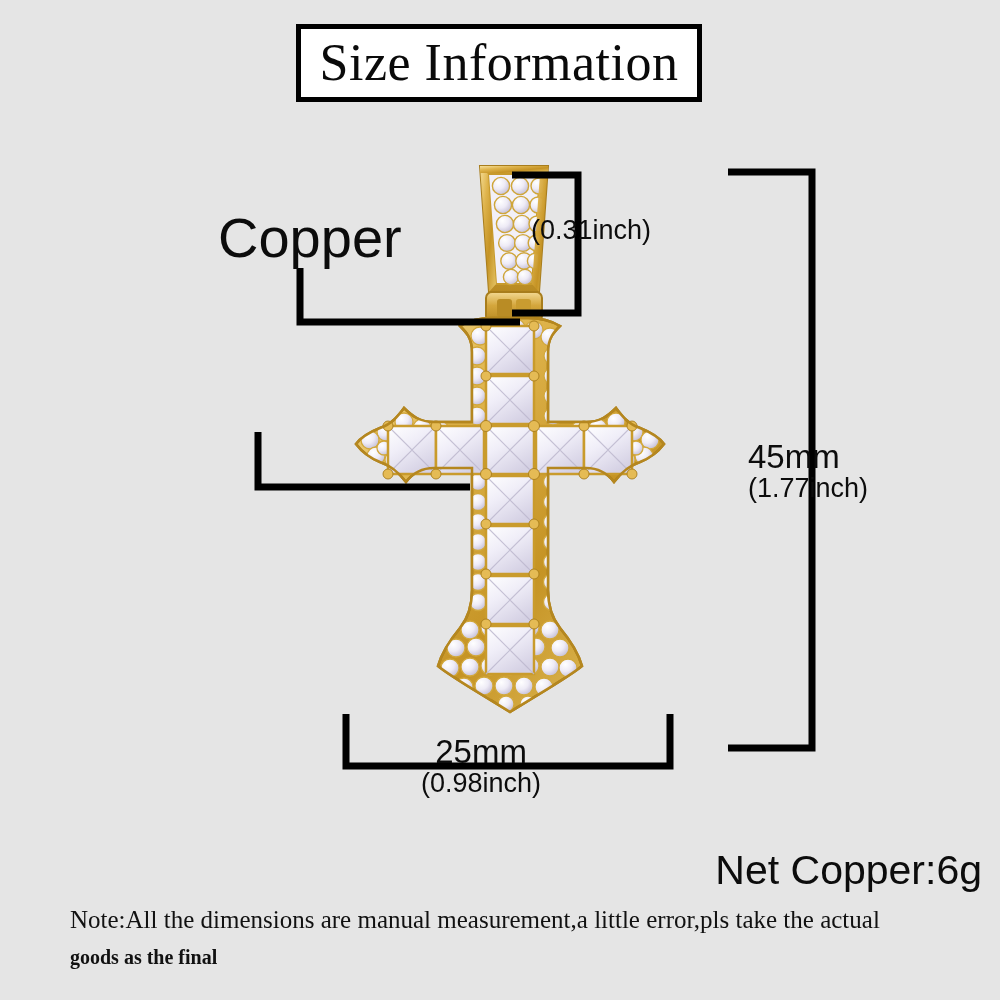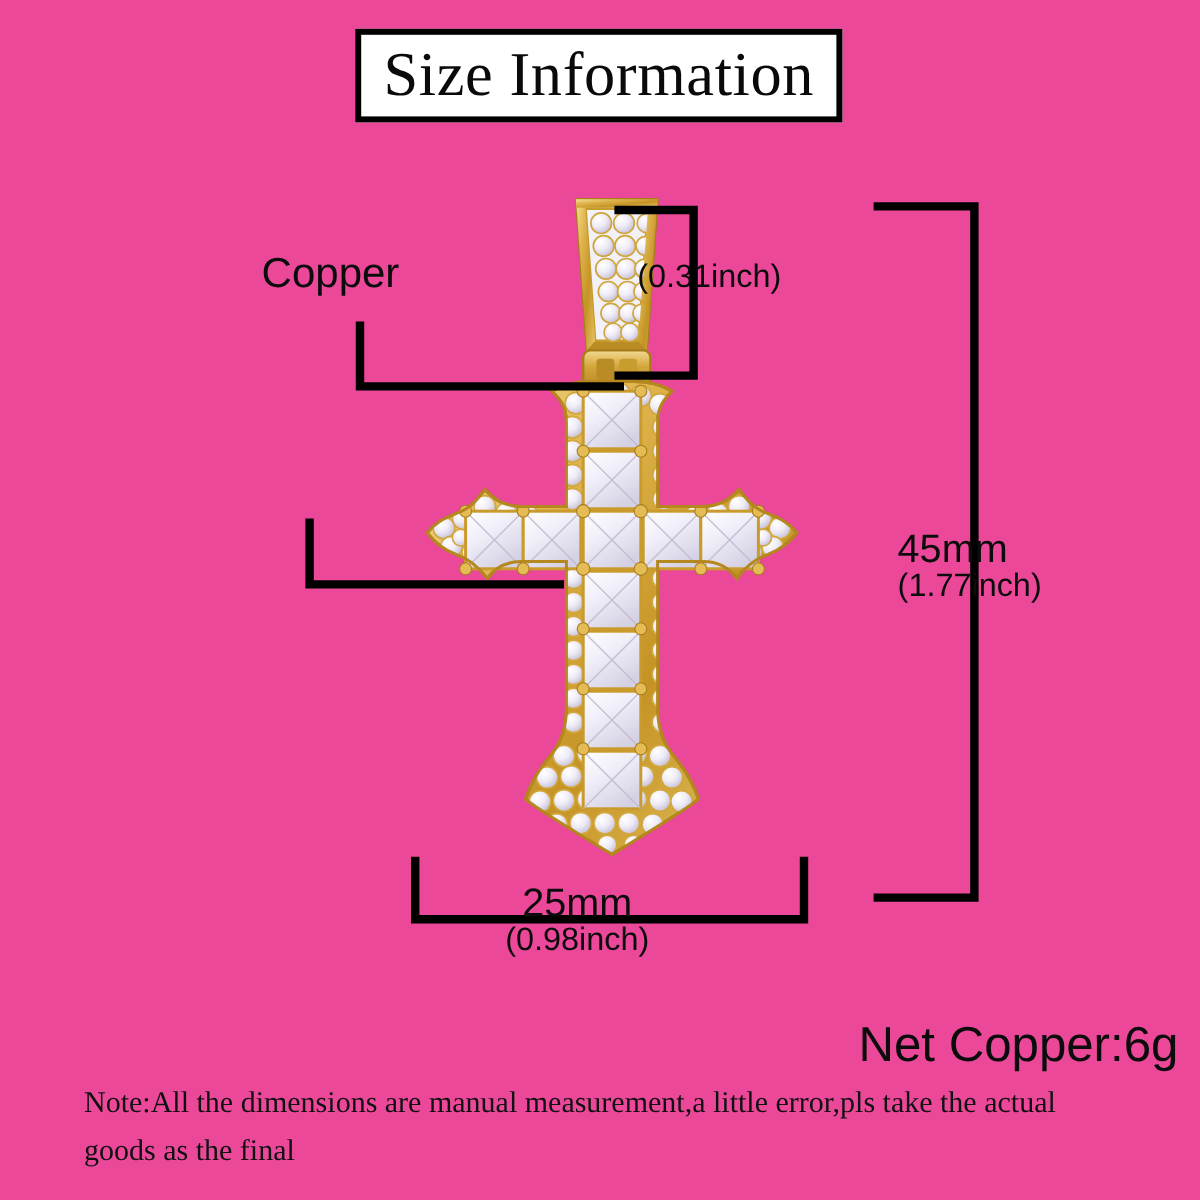--- a/index.html
+++ b/index.html
@@ -9,21 +9,21 @@
     background: #ffffff;
   }
   body {
     font-family: "Liberation Sans", sans-serif;
     -webkit-font-smoothing: antialiased;
   }
   #page {
     position: relative;
     width: 1000px;
     height: 1000px;
-    background: #ec4899;
+    background: #e5e5e5;
     overflow: hidden;
   }
 
   
   #title-box {
     position: absolute;
     left: 296px;
     top: 24px;
     width: 406px;
     height: 78px;
@@ -57,21 +57,21 @@
   }
   .label-serif {
     font-family: "Liberation Serif", "DejaVu Serif", serif;
     color: #111111;
     margin-left: 44px;
   }
 
   #copper-label {
     left: 218px;
     top: 210px;
-    font-size: 35px;
+    font-size: 56px;
     line-height: 1;
   }
   #material-label {
     left: 166px;
     top: 380px;
     font-size: 44px;
     line-height: 1;
   }
   #material-label .sup {
     font-size: 30px;
@@ -98,21 +98,21 @@
   #net-weight {
     right: 18px;
     top: 850px;
     font-size: 41px;
     line-height: 1;
     font-family: "Liberation Sans", sans-serif;
     color: #0c0c0c;
   }
 
   #note-line-1 { left: 26px; top: 907px; font-size: 25px; line-height: 1; }
-  #note-line-2 { left: 26px; top: 947px; font-size: 25px; line-height: 1; }
+  #note-line-2 { left: 26px; top: 947px; font-size: 20px; line-height: 1; font-weight: bold; }
 
   
   #dim-lines {
     position: absolute;
     left: 0;
     top: 0;
     width: 1000px;
     height: 1000px;
     pointer-events: none;
   }

